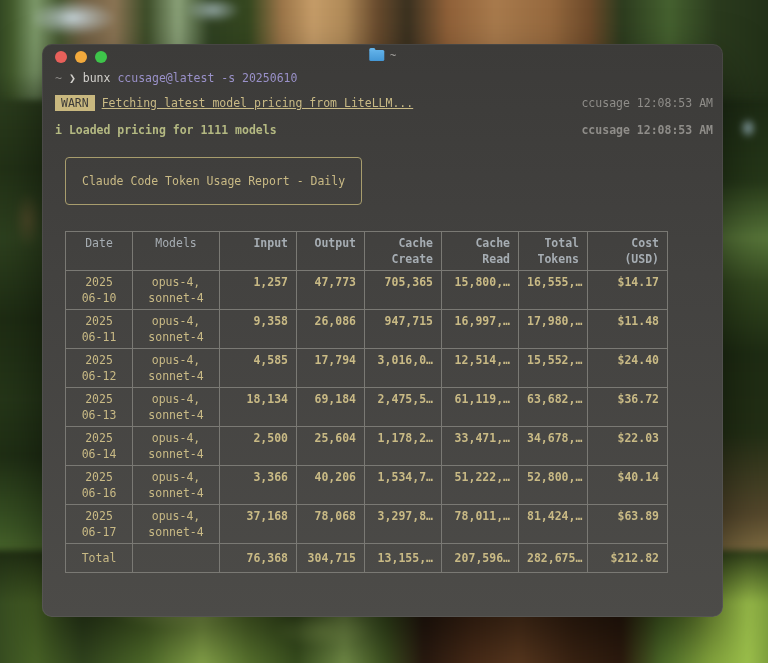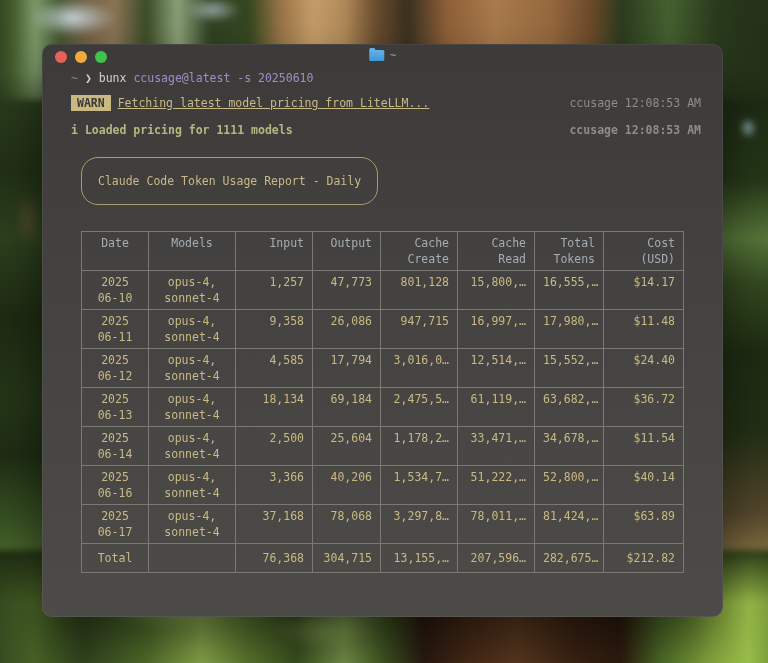--- a/index.html
+++ b/index.html
@@ -49,45 +49,45 @@
   .light.min   { background:#f2a93c; }
   .light.max   { background:#3ec44a; }
   .proxy { position:absolute; top:4px; left:50%; transform:translateX(-50%);
     display:flex; align-items:center; gap:6px; }
   .folder { width:15px; height:11px; margin-top:2px; position:relative; border-radius:1.5px;
     background:linear-gradient(180deg,#62b2e9 0%,#4497d6 100%); }
   .folder::before { content:""; position:absolute; top:-2.5px; left:0; width:6px; height:3px;
     background:#62b2e9; border-radius:1.5px 1.5px 0 0; }
   .proxy-title { color:#b3b1ae; font-family:"Liberation Sans", sans-serif; font-size:11px; }
 
-  .content { padding:2px 14px 0 13px; font-size:11.5px; line-height:16px; color:#c9ba85;margin-left:16px; }
+  .content { padding:2px 2px 0 13px; font-size:11.5px; line-height:16px; color:#c9ba85; }
   .line { position:relative; white-space:pre; }
   .prompt1 { margin-top:2px; }
   .warn-line { margin-top:9px; }
   .info-line { margin-top:11px;font-weight:bold; }
   .prompt2 { margin-top:10px; }
 
   .c-dim    { color:#8a8885; }
   .c-white  { color:#d2d0cc; }
   .c-purple { color:#9a91c9; }
   .c-khaki  { color:#c9ba85;text-decoration:underline; }
   .c-green  { color:#b4b982; }
   .timestamp { position:absolute; right:8px; top:0; color:#8f8d89; }
-  .warn-badge { display:inline-block; background:#c9b87f; color:#3c3a38; padding:0 6px;font-weight:bold; }
+  .warn-badge { display:inline-block; background:#c9b87f; color:#3c3a38; padding:0 6px; }
 
   .report-box { display:inline-block; margin:19px 0 0 10px; padding:15px 16px;
-    border:1px solid #a89d6d; border-radius:17px; color:#c9ba85; white-space:pre; }
+    border:1px solid #a89d6d; border-radius:4px; color:#c9ba85; white-space:pre; }
 
   table { border-collapse:collapse; table-layout:fixed; width:602px; margin:26px 0 0 10px; }
   th, td { border:1px solid #7a7974; padding:3px 8px; vertical-align:top;
     white-space:pre-line; font-size:11.5px; line-height:16px; font-weight:normal; }
   th { color:#a6adb3; }
   td { color:#c9ba85; }
   .left  { text-align:center; }
-  .right { text-align:right; }
+  .right { text-align:right;font-weight:bold; }
   tr.total td { padding-top:6px; padding-bottom:6px; }
 
   .cursor { display:inline-block; width:7px; height:14px; background:#ccd6cb;
     vertical-align:-2px; }
 </style>
 </head>
 <body>
 
 <div class="wp wp-top"></div>
 <div class="wp wp-left"></div>
@@ -148,21 +148,21 @@
           </tr>
       </thead>
       <tbody>
           <tr>
             <td class="left">2025
 06-10</td>
             <td class="left">opus-4,
 sonnet-4</td>
             <td class="right">1,257</td>
             <td class="right">47,773</td>
-            <td class="right">801,128</td>
+            <td class="right">705,365</td>
             <td class="right">15,800,…</td>
             <td class="right">16,555,…</td>
             <td class="right">$14.17</td>
           </tr>
           <tr>
             <td class="left">2025
 06-11</td>
             <td class="left">opus-4,
 sonnet-4</td>
             <td class="right">9,358</td>
@@ -199,21 +199,21 @@
           <tr>
             <td class="left">2025
 06-14</td>
             <td class="left">opus-4,
 sonnet-4</td>
             <td class="right">2,500</td>
             <td class="right">25,604</td>
             <td class="right">1,178,2…</td>
             <td class="right">33,471,…</td>
             <td class="right">34,678,…</td>
-            <td class="right">$11.54</td>
+            <td class="right">$22.03</td>
           </tr>
           <tr>
             <td class="left">2025
 06-16</td>
             <td class="left">opus-4,
 sonnet-4</td>
             <td class="right">3,366</td>
             <td class="right">40,206</td>
             <td class="right">1,534,7…</td>
             <td class="right">51,222,…</td>

